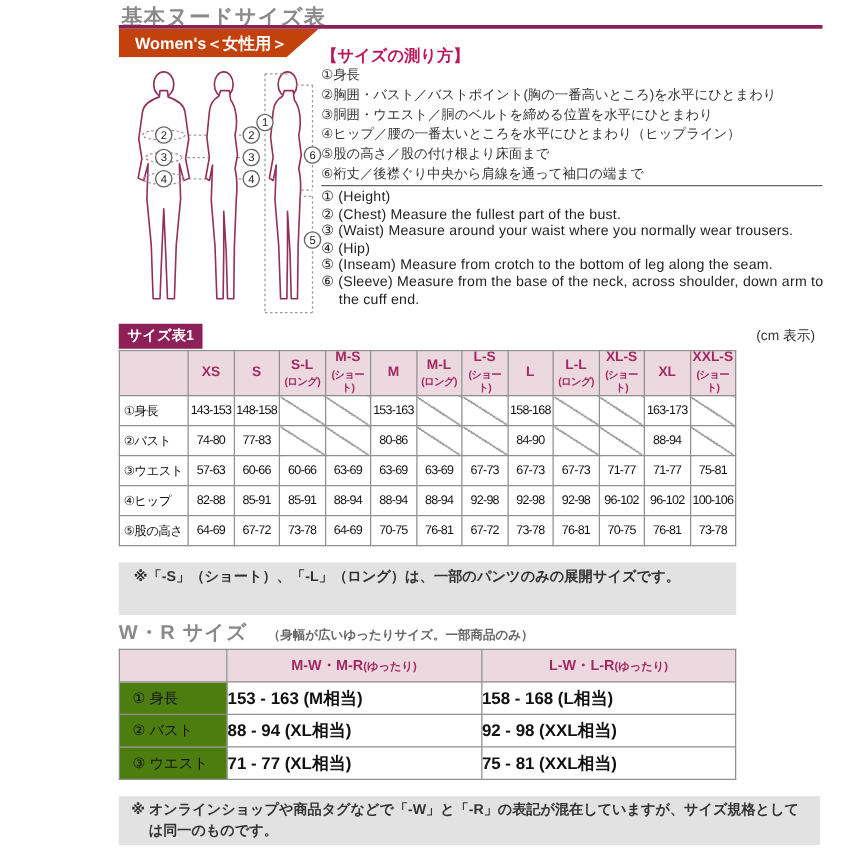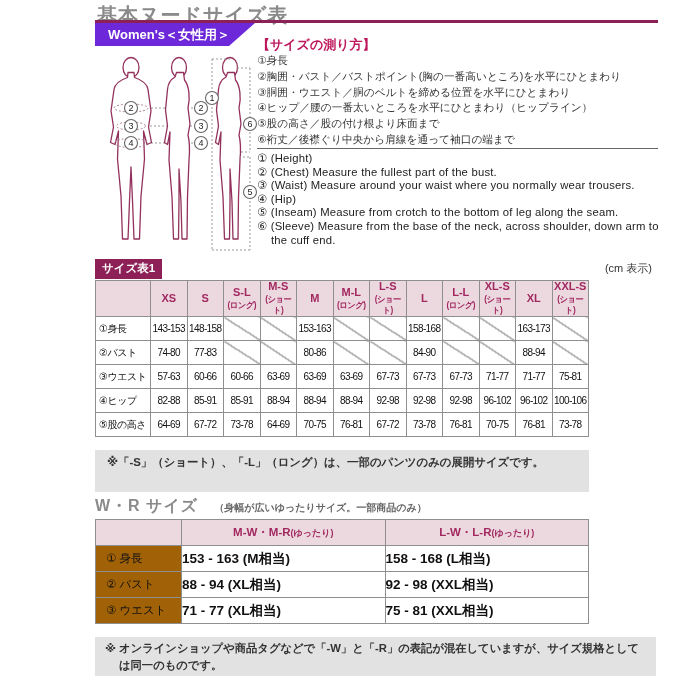--- a/index.html
+++ b/index.html
@@ -3,24 +3,24 @@
 <meta charset="utf-8">
 <style>
   html,body{margin:0;padding:0;}
   body{
     width:680px;height:680px;background:#fff;position:relative;
     font-family:"Liberation Sans","DejaVu Sans",sans-serif;color:#222;
     overflow:hidden;
   }
   .abs{position:absolute;}
   
-  .title{left:97px;top:2px;font-size:20px;font-weight:bold;color:#8a8a8a;letter-spacing:1px;}
+  .title{left:97px;top:2px;font-size:17px;font-weight:bold;color:#8a8a8a;letter-spacing:1px;}
   .rule{left:95px;top:20px;width:563px;height:3px;background:#8d2157;}
   .banner{
-    left:95px;top:23px;width:160px;height:23px;background:#6d28d9;color:#fff;
+    left:95px;top:23px;width:160px;height:23px;background:#c2410c;color:#fff;
     font-size:13px;font-weight:bold;line-height:23px;padding-left:13px;box-sizing:border-box;
     clip-path:polygon(0 0,100% 0,calc(100% - 26px) 100%,0 100%);
   }
   
   .figure{left:98px;top:54px;}
   
   .measure-head{left:257px;top:36px;font-size:13px;font-weight:bold;color:#be185d;}
   ul.plain{list-style:none;margin:0;padding:0;}
   .jp-list{left:257px;top:53px;width:412px;}
   .jp-list li{font-size:10.7px;line-height:15.8px;color:#333;white-space:nowrap;}
@@ -47,21 +47,21 @@
   .nb1 li{font-size:11.4px;font-weight:bold;color:#333;line-height:18.5px;white-space:nowrap;}
   
   .wr-head{left:95px;top:496px;}
   .wr-big{font-size:16px;font-weight:bold;color:#8a8a8a;letter-spacing:1px;}
   .wr-small{font-size:10px;font-weight:bold;color:#666;margin-left:16px;}
   .t2{left:95px;top:519px;width:494px;border-radius:31px;}
   .t2 .corner{width:85px;}
   .t2 thead th{height:25px;font-size:11.5px;}
   .t2 thead .cs{font-size:9px;font-weight:bold;}
   .t2 tbody tr{height:26px;}
-  .t2 tbody th{font-size:11.5px;font-weight:normal;text-align:left;padding-left:10px;background:#a16207;color:#111;}
+  .t2 tbody th{font-size:11.5px;font-weight:normal;text-align:left;padding-left:10px;background:#4d7c0f;color:#111;}
   .t2 td{font-size:13.5px;font-weight:bold;text-align:left;color:#111;}
   .nb2{left:95px;top:637px;width:561px;height:39px;padding:3px 10px;}
   .nb2 li{font-size:11.3px;font-weight:bold;color:#333;line-height:16.5px;padding-left:14px;text-indent:-14px;}
   
   .figure svg text{font-family:"Liberation Sans","DejaVu Sans",sans-serif;font-size:9px;fill:#222;text-anchor:middle;}
 </style>
 </head>
 <body>
 
 <div class="abs title">基本ヌードサイズ表</div>

